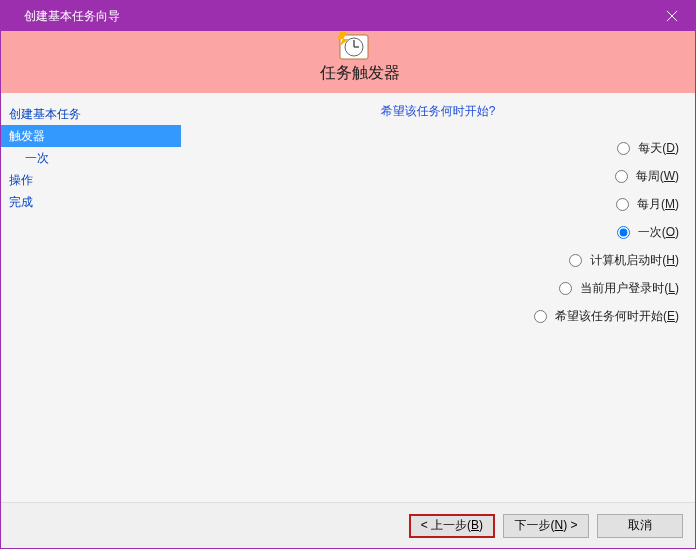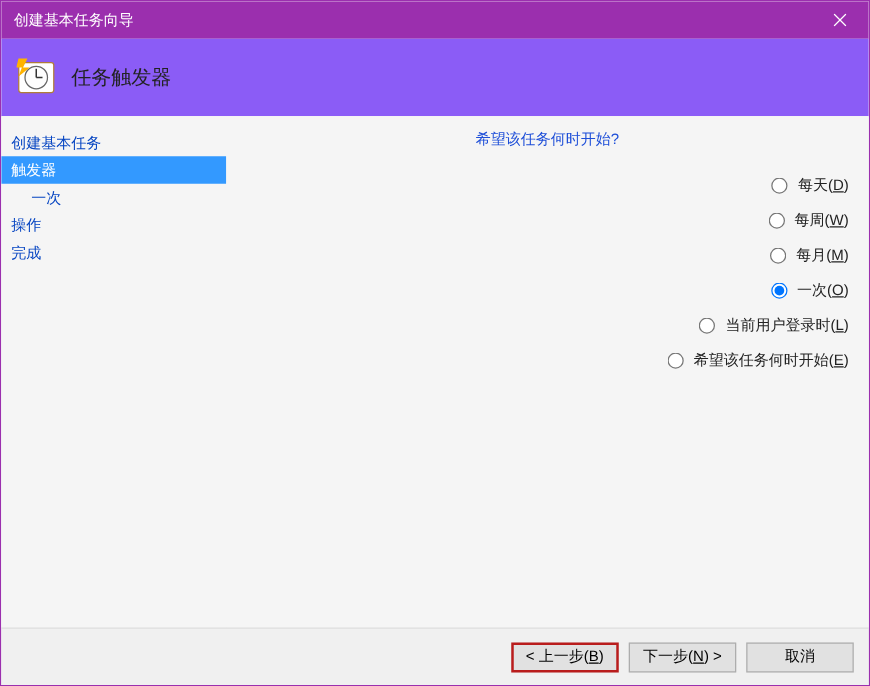--- a/index.html
+++ b/index.html
@@ -15,40 +15,41 @@
     flex-direction: column;
     border: 1px solid #9b2fae;
   }
   
   .titlebar {
     height: 30px;
     background: #9b2fae;
     color: #fff;
     display: flex;
     align-items: center;
-    padding-left: 10px;
+    padding-left: 23px;
     font-size: 12px;
   }
   .titlebar .spacer { flex: 1; }
   .titlebar .close {
     width: 46px;
     height: 30px;
     display: flex;
     align-items: center;
     justify-content: center;
     cursor: pointer;
   }
   
   .header {
     height: 62px;
     border-bottom: 0;
     display: flex;
     align-items: center;
     padding-left: 12px;
-    background: #8b5cf6;
+    background: #fca5a5;
+    flex-direction: column;
   }
   .header .icon { width: 32px; height: 32px; }
   .header .title {
     margin-left: 12px;
     font-size: 16px;
     color: #222;
   }
   
   .main {
     flex: 1;
@@ -166,20 +167,24 @@
         </div>
         <div class="radio-row">
           <input type="radio" name="trigger" id="opt-monthly" style="">
           <label for="opt-monthly"><span>每月(</span><u>M</u><span>)</span></label>
         </div>
         <div class="radio-row">
           <input type="radio" name="trigger" id="opt-once" checked="" style="">
           <label for="opt-once"><span>一次(</span><u>O</u><span>)</span></label>
         </div>
         <div class="radio-row">
+          <input type="radio" name="trigger" id="opt-startup" style="">
+          <label for="opt-startup"><span>计算机启动时(</span><u>H</u><span>)</span></label>
+        </div>
+        <div class="radio-row">
           <input type="radio" name="trigger" id="opt-logon" style="">
           <label for="opt-logon"><span>当前用户登录时(</span><u>L</u><span>)</span></label>
         </div>
         <div class="radio-row">
           <input type="radio" name="trigger" id="opt-event" style="">
           <label for="opt-event"><span>希望该任务何时开始(</span><u>E</u><span>)</span></label>
         </div>
       </div>
   </div>
 </div>

